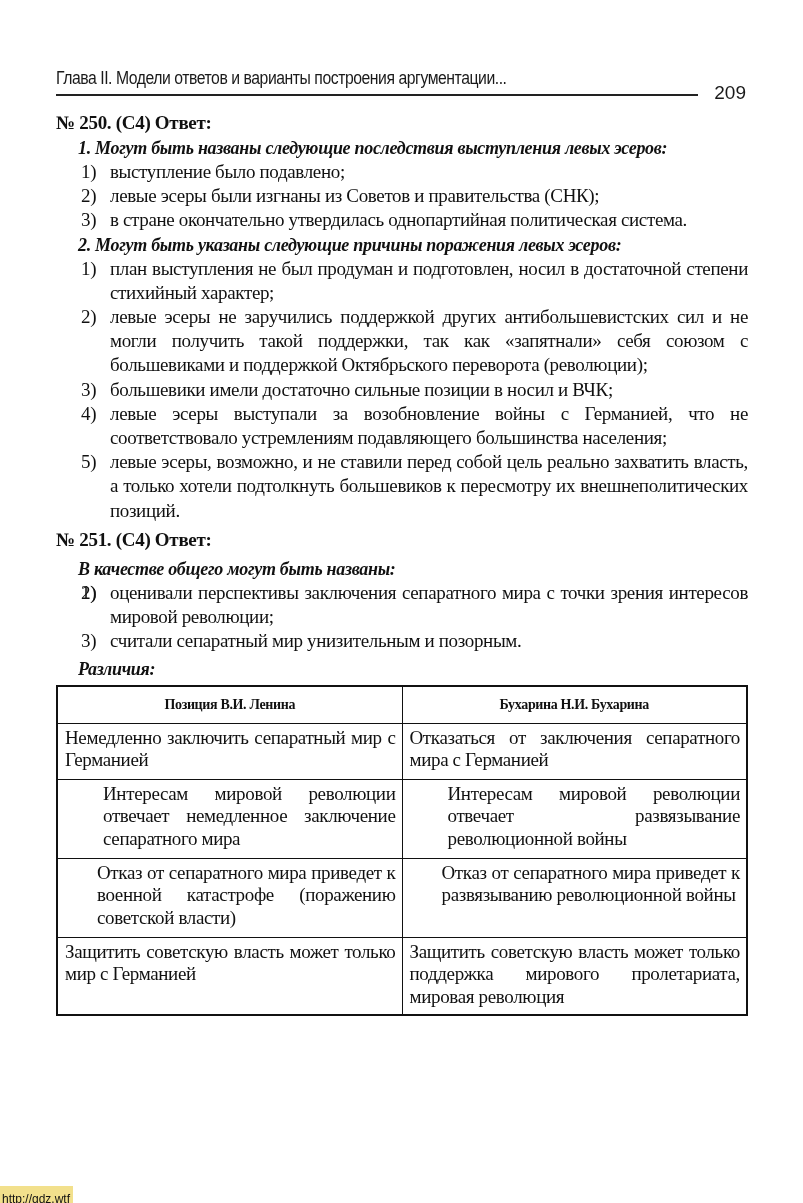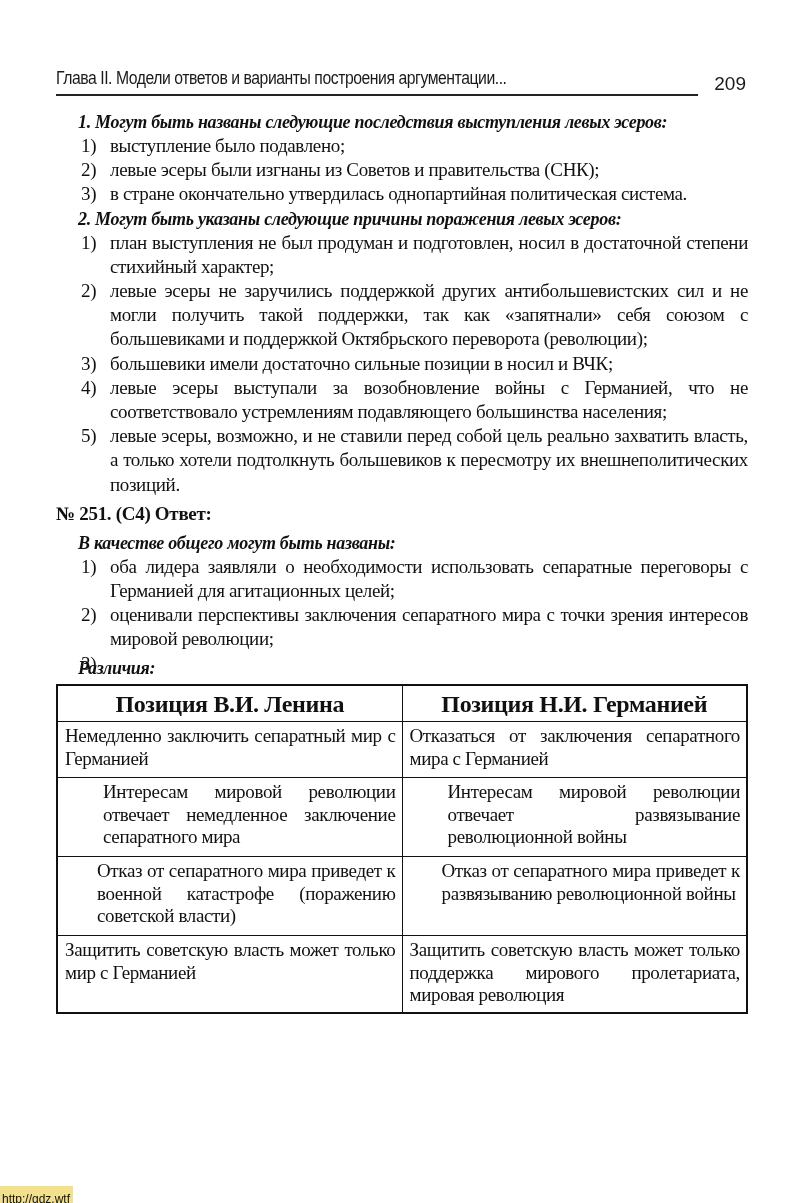--- a/index.html
+++ b/index.html
@@ -35,21 +35,21 @@
       font-size: 17.5px;
       letter-spacing: -0.5px;
       color: #1a1a1a;
       transform: scaleX(0.9);
       transform-origin: left center;
       white-space: nowrap;
     }
     .running-head .page-num {
       position: absolute;
       right: 0;
-      top: 7px;
+      top: 16px;
       font-family: "Liberation Sans", "DejaVu Sans", sans-serif;
       font-size: 19px;
       color: #1a1a1a;
     }
     .running-head .rule {
       position: absolute;
       left: 0;
       top: 28px;
       width: 642px;
       height: 2px;
@@ -110,21 +110,21 @@
       padding: 3px 6px 5px 7px;
       width: 50%;
       font-size: 19px;
       line-height: 22.5px;
       letter-spacing: -0.35px;
       text-align: left;
     }
     table.diff-table th {
       text-align: center;
       font-weight: bold;
-      font-size: 24px;
+      font-size: 14px;
       padding: 7px 6px 6px 6px;
       height: 20px;
     }
     table.diff-table td.c1 { text-align: justify; }
     table.diff-table td.c2 { text-align: justify; }
     table.diff-table tr.r1 td { height: 47px; }
     table.diff-table tr.r2 td { height: 70px; padding-left: 45px; }
     table.diff-table tr.r3 td { height: 70px; padding-left: 39px; }
     table.diff-table tr.r4 td { height: 68px; }
 
@@ -148,20 +148,21 @@
 
   <div class="running-head">
     <span class="title">Глава II. Модели ответов и варианты построения аргументации...</span>
     <span class="page-num">209</span>
     <div class="rule"></div>
   </div>
 
   <div class="content">
 
     <section>
+      <div class="task-heading">№ 250. (С4) Ответ:</div>
       <div class="sub-heading">1. Могут быть названы следующие последствия выступления левых эсеров:</div>
       <ol class="items">
         <li><span class="num">1)</span><span>выступление было подавлено;</span></li>
         <li><span class="num">2)</span><span>левые эсеры были изгнаны из Советов и правительства (СНК);</span></li>
         <li><span class="num">3)</span><span>в стране окончательно утвердилась однопартийная политическая система.</span></li>
       </ol>
       <div class="sub-heading">2. Могут быть указаны следующие причины поражения левых эсеров:</div>
       <ol class="items">
         <li><span class="num">1)</span><span>план выступления не был продуман и подготовлен, носил в достаточной степени стихийный характер;</span></li>
         <li><span class="num">2)</span><span>левые эсеры не заручились поддержкой других антибольшевистских сил и не могли получить такой поддержки, так как «запятнали» себя союзом с большевиками и поддержкой Октябрьского переворота (революции);</span></li>
@@ -171,32 +172,32 @@
       </ol>
     </section>
 
     <div class="gap-small"></div>
 
     <section>
       <div class="task-heading">№ 251. (С4) Ответ:</div>
       <div class="gap-small"></div>
       <div class="sub-heading">В качестве общего могут быть названы:</div>
       <ol class="items">
-        <li><span class="num">1)</span><span>оба лидера заявляли о необходимости использовать сепаратные переговоры с Германией для агитационных целей;</span></li>
+        <li><span class="num">1)</span></li>
         <li><span class="num">2)</span><span>оценивали перспективы заключения сепаратного мира с точки зрения интересов мировой революции;</span></li>
-        <li><span class="num">3)</span></li>
+        <li><span class="num">3)</span><span>считали сепаратный мир унизительным и позорным.</span></li>
       </ol>
       <div class="gap-small"></div>
       <div class="sub-heading">Различия:</div>
 
       <table class="diff-table">
         <thead>
           <tr>
             <th>Позиция В.И. Ленина</th>
-            <th>Позиция Н.И. Германией</th>
+            <th>Бухарина Н.И. Бухарина</th>
           </tr>
         </thead>
         <tbody>
           <tr class="r1">
             <td class="c1">Немедленно заключить сепаратный мир с Германией</td>
             <td class="c2">Отказаться от заключения сепаратного мира с Германией</td>
           </tr>
           <tr class="r2">
             <td class="c1">Интересам мировой революции отвечает немедленное заключение сепаратного мира</td>
             <td class="c2">Интересам мировой революции отвечает развязывание революционной войны</td>

